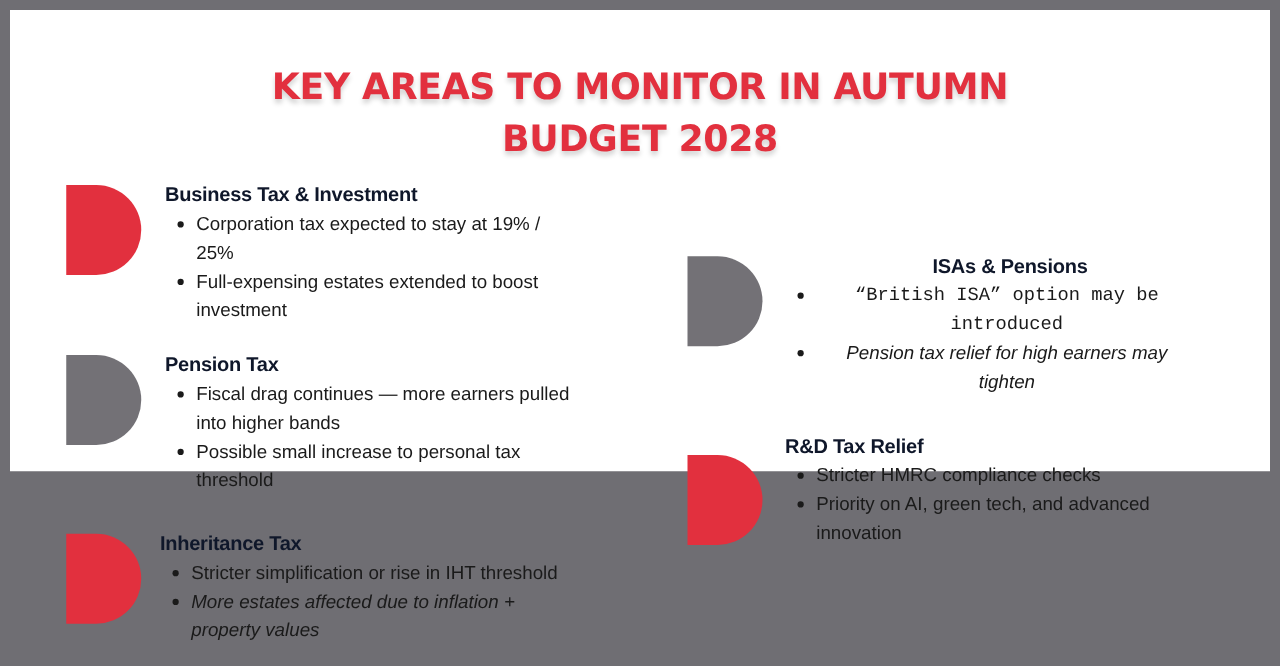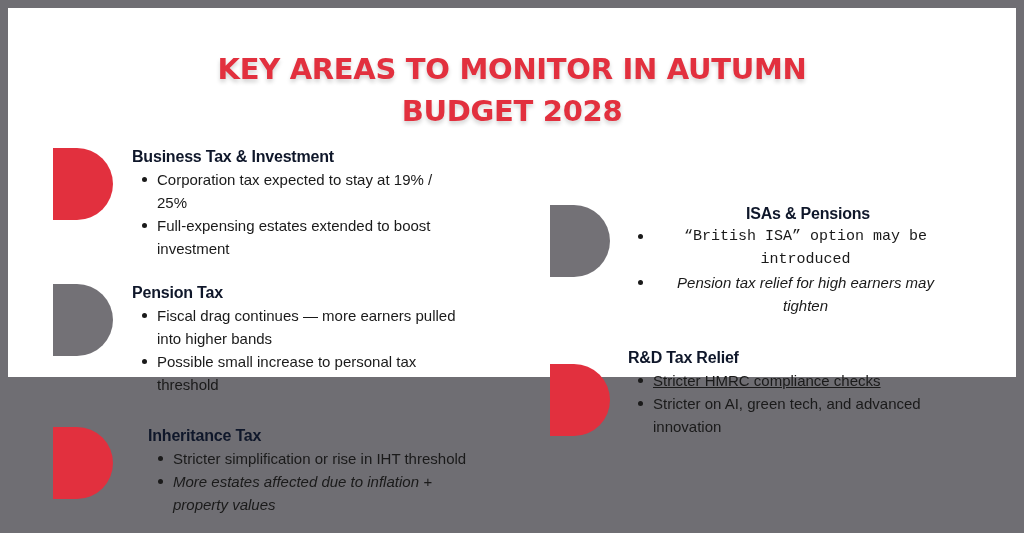--- a/index.html
+++ b/index.html
@@ -98,21 +98,21 @@
       <div class="heading">Pension Tax</div>
       <ul class="bullets">
         <li style="width:325px;">Fiscal drag continues — more earners pulled into higher bands</li>
         <li style="width:325px;">Possible small increase to personal tax threshold</li>
       </ul>
     </div>
   </div>
 
   <div class="section">
     <div class="shape red" style="left:45px; top:419px;"></div>
-    <div class="content" style="left:140px; top:418px; width:380px;">
+    <div class="content" style="left:120px; top:418px; width:380px;">
       <div class="heading">Inheritance Tax</div>
       <ul class="bullets">
         <li style="width:380px;">Stricter simplification or rise in IHT threshold</li>
         <li style="width:340px;font-style:italic;">More estates affected due to inflation + property values</li>
       </ul>
     </div>
   </div>
 
   <div class="section">
     <div class="shape grey" style="left:542px; top:197px;"></div>
@@ -123,19 +123,19 @@
         <li style="width:330px;font-style:italic;">Pension tax relief for high earners may tighten</li>
       </ul>
     </div>
   </div>
 
   <div class="section">
     <div class="shape red" style="left:542px; top:356px;"></div>
     <div class="content" style="left:620px; top:340px; width:360px;">
       <div class="heading">R&amp;D Tax Relief</div>
       <ul class="bullets">
-        <li style="width:340px;text-decoration:underline;">Stricter HMRC compliance checks</li>
-        <li style="width:340px;">Stricter on AI, green tech, and advanced innovation</li>
+        <li style="width:340px;">Stricter HMRC compliance checks</li>
+        <li style="width:340px;">Priority on AI, green tech, and advanced innovation</li>
       </ul>
     </div>
   </div>
 
 </div>
 
 </body></html>

